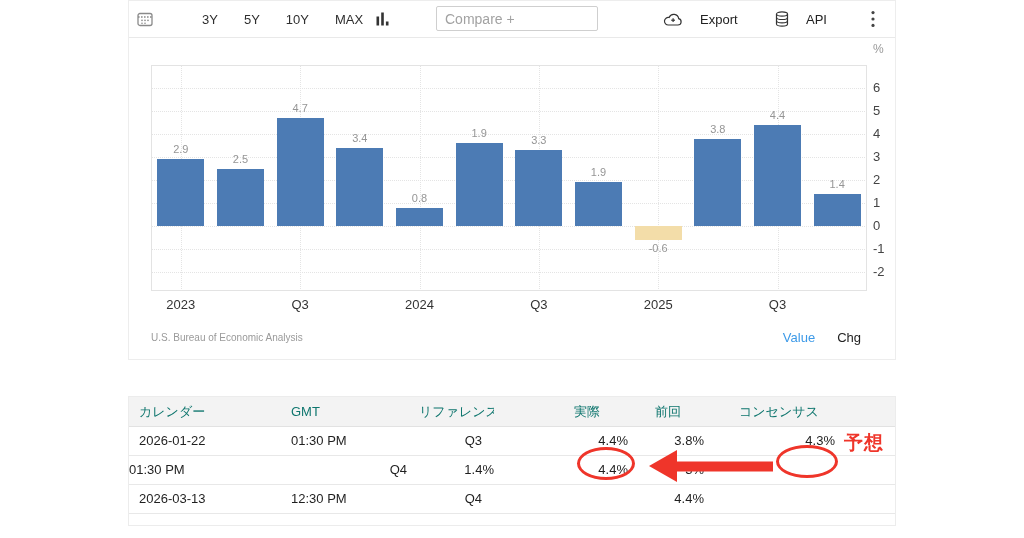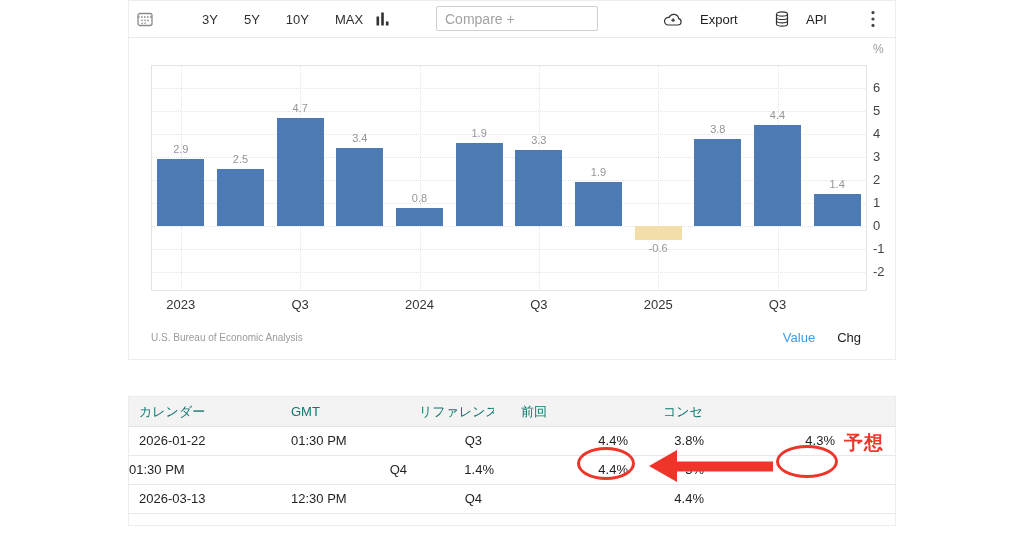--- a/index.html
+++ b/index.html
@@ -194,20 +194,21 @@
       <span style="color: rgb(61, 154, 232);">Value</span>
       <span style="color: rgb(34, 34, 34);">Chg</span>
     </div>
   </div>
 
   <div class="tablewrap">
     <div class="trow thead" id="thead-row">
         <div class="cell hc0">カレンダー</div>
         <div class="cell hc1">GMT</div>
         <div class="cell hc2">リファレンス</div>
+        <div class="cell hc3">実際</div>
         <div class="cell hc4">前回</div>
         <div class="cell hc5">コンセンサス</div>
       </div>
     <div id="tbody">
         <div class="trow tbody-row">
           <div class="cell vc0">2026-01-22</div>
           <div class="cell vc1">01:30 PM</div>
           <div class="cell vc2">Q3</div>
           <div class="cell vc3">4.4%</div>
           <div class="cell vc4">3.8%</div>

